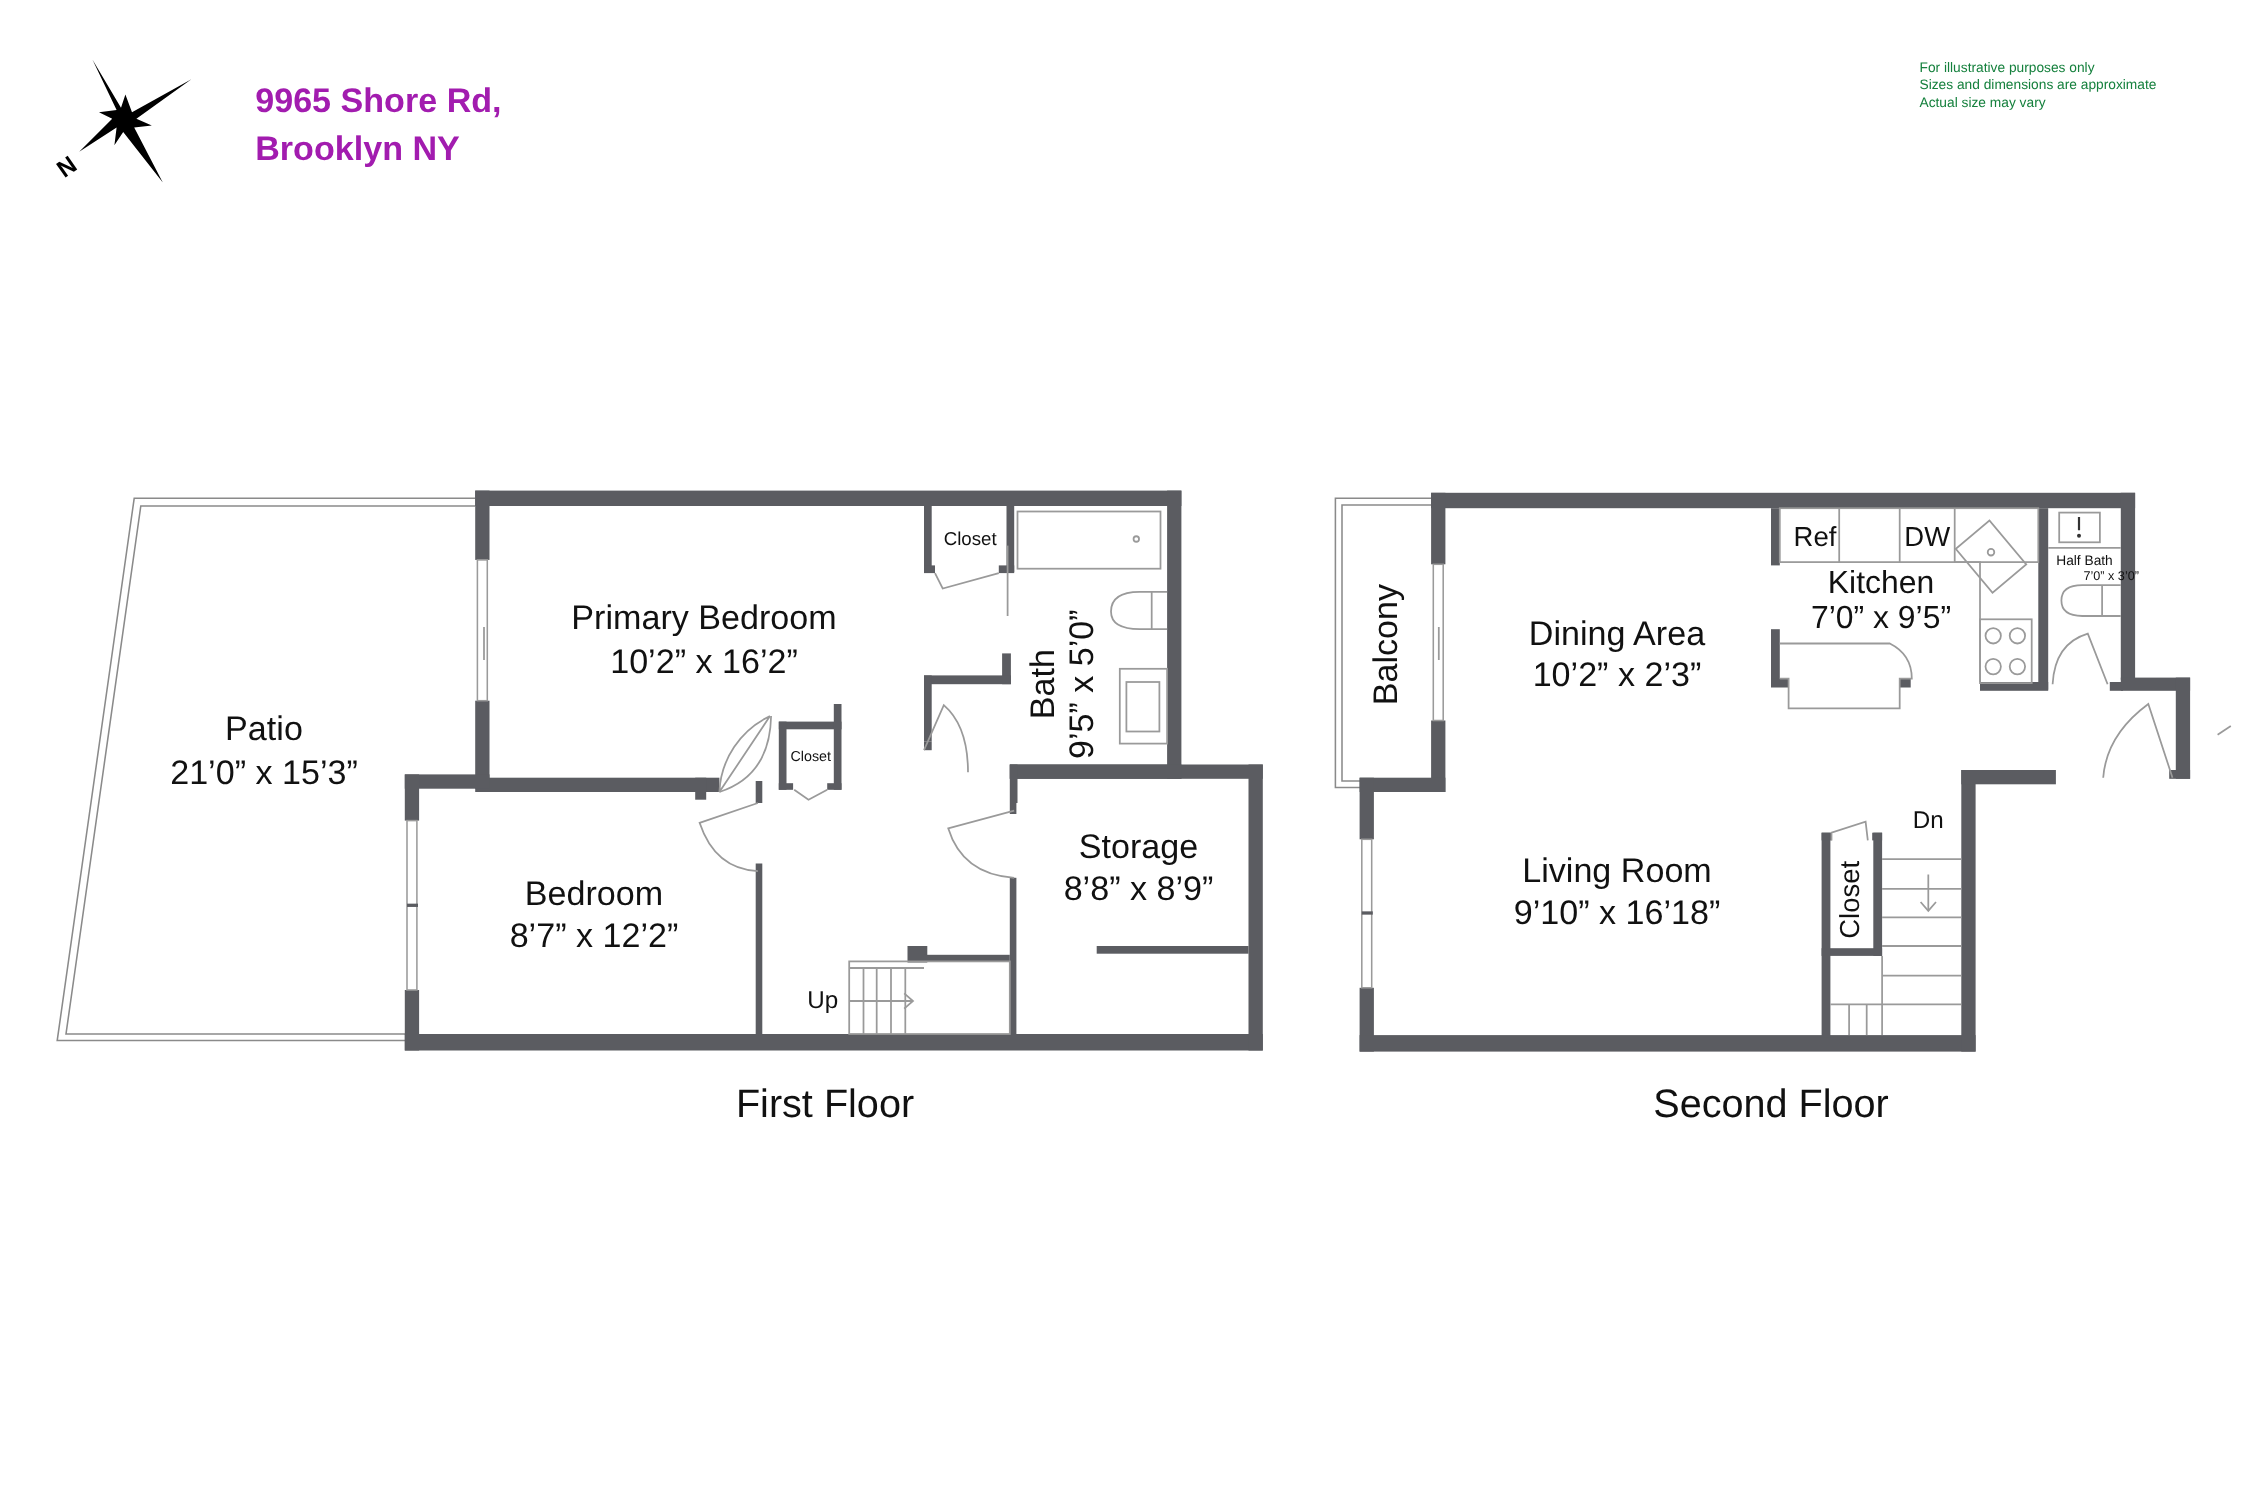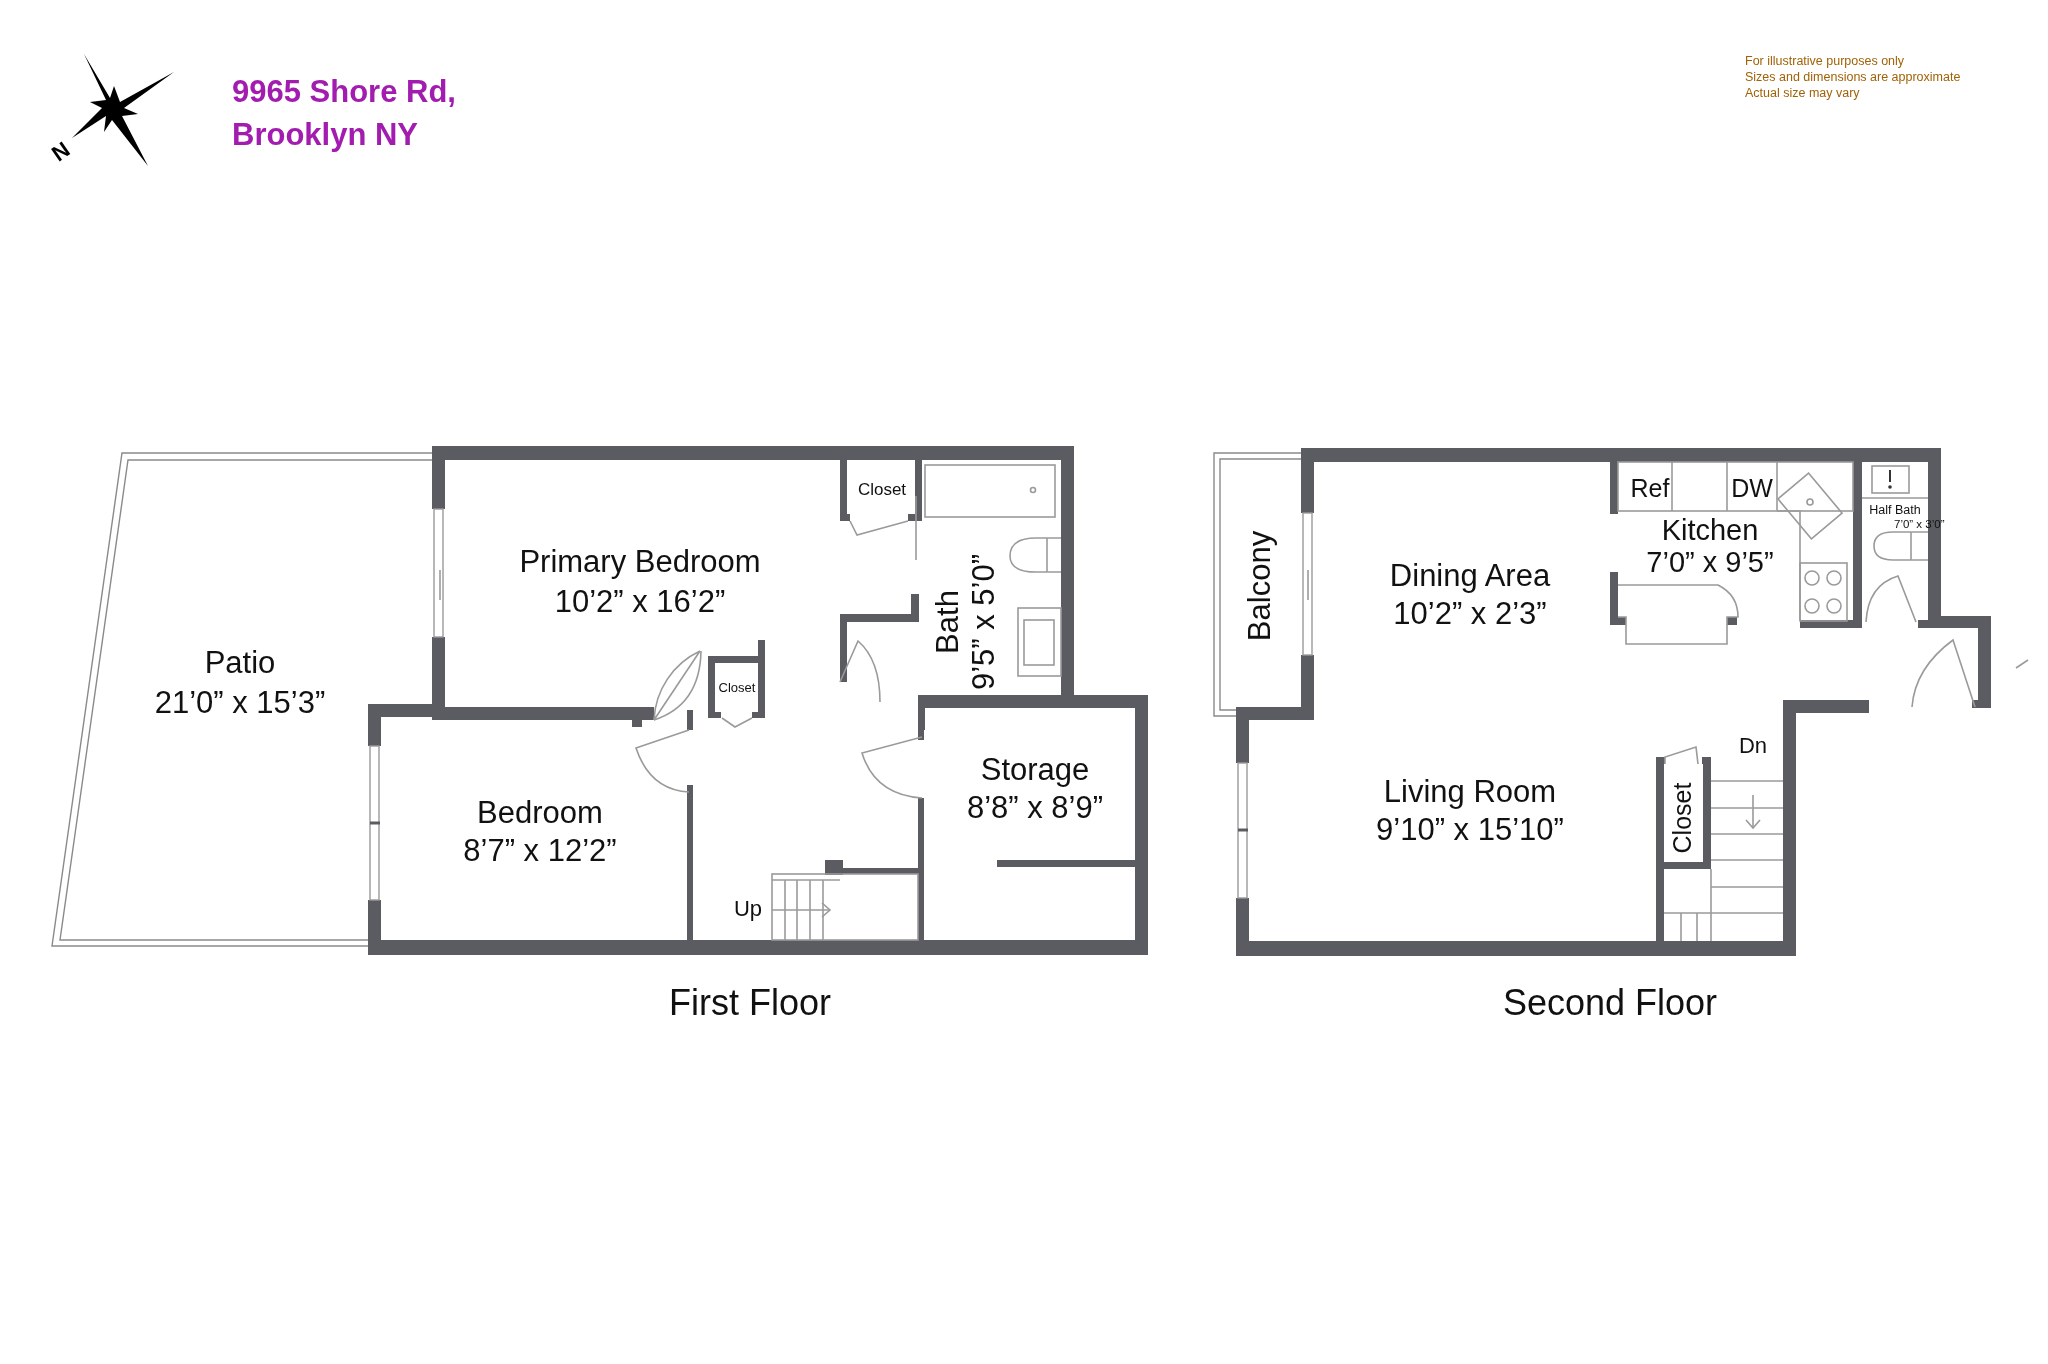--- a/index.html
+++ b/index.html
@@ -1,19 +1,19 @@
 <!DOCTYPE html>
 <html><head>
 <meta charset="utf-8">
 <style>
   html, body { margin: 0; padding: 0; background: #ffffff; }
   body { width: 2048px; height: 1364px; position: relative; overflow: hidden; font-family: "Liberation Sans", sans-serif; color: #111; }
   .abs { position: absolute; }
   .addr { left: 232px; top: 70px; font-weight: bold; font-size: 31px; line-height: 43px; color: #a21caf; }
-  .disclaimer { left: 1745px; top: 53px; font-size: 12.5px; line-height: 16px; color: #a16207; }
+  .disclaimer { left: 1745px; top: 53px; font-size: 12.5px; line-height: 16px; color: #15803d; }
   svg.plan { position: absolute; left: 0; top: 0; }
   .wall { fill: #5b5c61; }
   .thin { fill: none; stroke: #9a9a9a; stroke-width: 1.6; }
   .thin-d { fill: none; stroke: #8a8a8a; stroke-width: 1.4; }
   .win { fill: #fff; stroke: #9a9a9a; stroke-width: 1.4; }
   .lbl { position: absolute; text-align: center; color: #111; white-space: nowrap; }
   .room-name { font-size: 31px; line-height: 36px; }
   .room-dim { font-size: 31px; line-height: 36px; }
   .small { font-size: 17px; }
   .tiny { font-size: 12.5px; line-height: 14px; }
@@ -296,20 +296,20 @@
   <div style="font-size:29px;line-height:32px;">7’0” x 9’5”</div>
 </div>
 
 <div class="lbl tiny" style="left:1862px;top:503px;width:66px;">
   <div>Half Bath</div>
   <div style="font-size:11.5px;padding-left:32px;">7’0” x 3’0”</div>
 </div>
 
 <div class="lbl room-name" style="left:1340px;top:774px;width:260px;">
   <div>Living Room</div>
-  <div class="room-dim" style="margin-top:2px;">9’10” x 15’10”</div>
+  <div class="room-dim" style="margin-top:2px;">9’10” x 16’18”</div>
 </div>
 
 <div class="lbl rot" style="left:1643px;top:803px;width:80px;height:30px;font-size:25px;">Closet</div>
 
 <div class="lbl" style="left:1733px;top:733px;width:40px;font-size:22px;">Dn</div>
 
 <div class="lbl floor-title" style="left:1480px;top:982px;width:260px;">Second Floor</div>
 
 </body></html>

